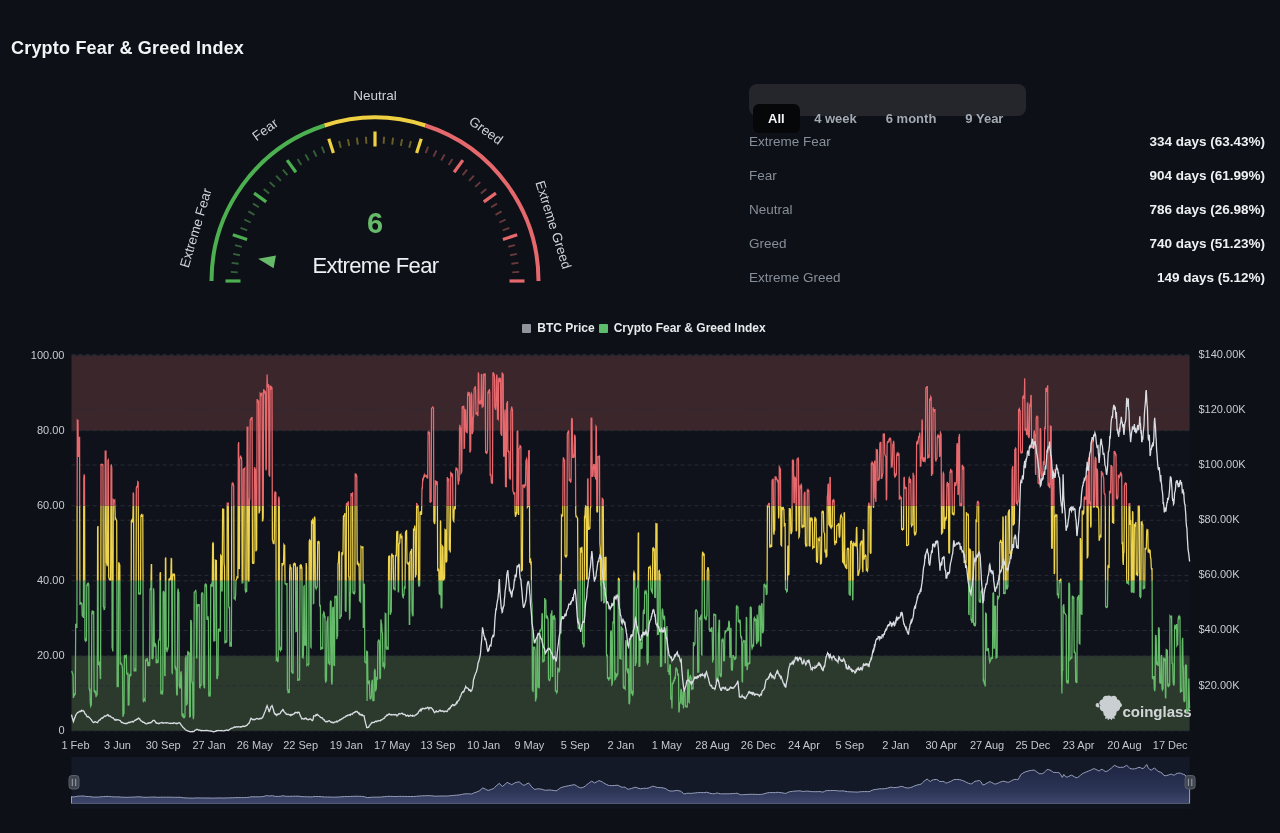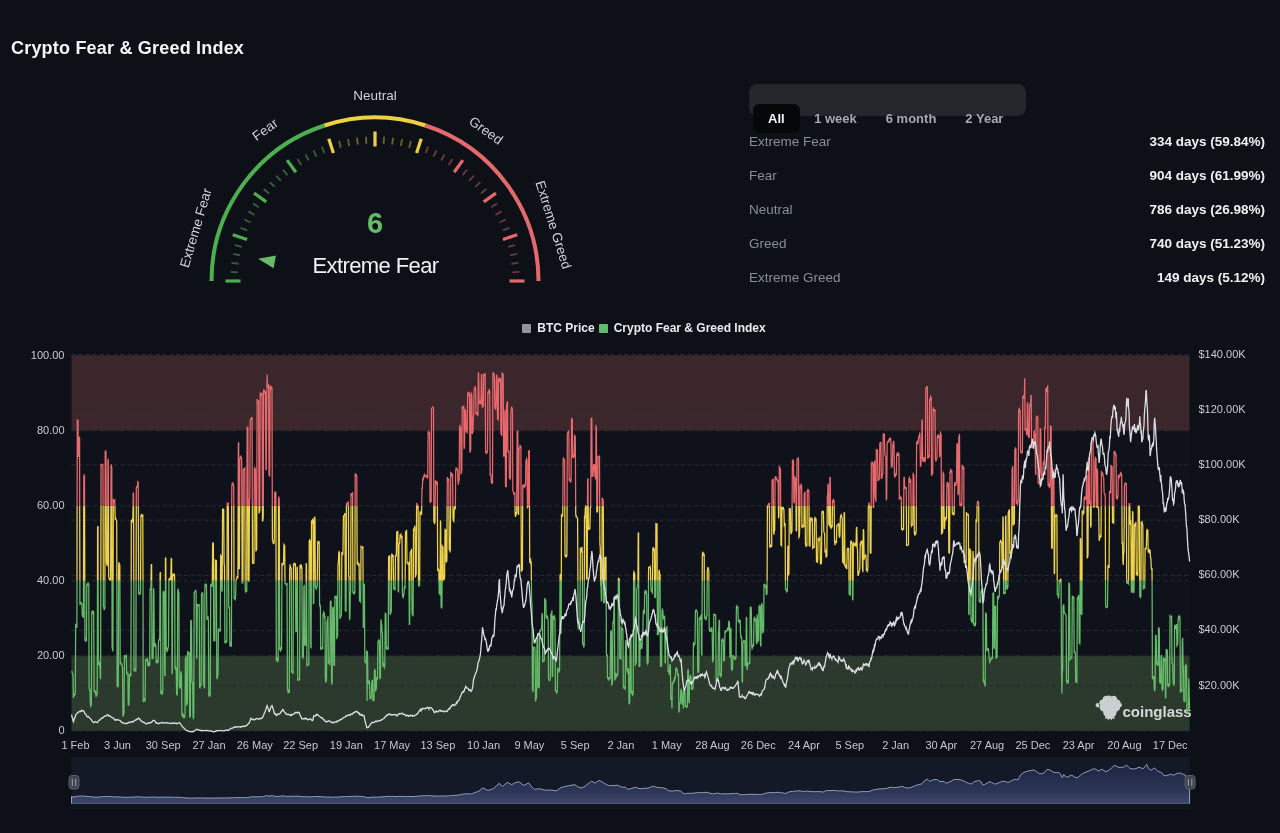--- a/index.html
+++ b/index.html
@@ -167,27 +167,27 @@
 <line x1="75.7" y1="778.8" x2="75.7" y2="786" stroke="#9aa0aa" stroke-width="1"></line>
 <rect x="1185.1" y="775.5" width="10" height="13.5" rx="3" fill="#40454f" stroke="#595f6a" stroke-width="1"></rect>
 <line x1="1188.4" y1="778.8" x2="1188.4" y2="786" stroke="#9aa0aa" stroke-width="1"></line>
 <line x1="1191.8" y1="778.8" x2="1191.8" y2="786" stroke="#9aa0aa" stroke-width="1"></line>
 </g>
 
 </svg>
 
 <div class="abs" id="tabs">
   <div class="tab sel">All</div>
-    <div class="tab">1 week</div>
+    <div class="tab">4 week</div>
     <div class="tab">6 month</div>
-    <div class="tab">2 Year</div>
+    <div class="tab">9 Year</div>
 </div>
 <div class="abs row" style="top:124px">
     <span class="l">Extreme Fear</span>
-    <span class="v">334 days (59.84%)</span>
+    <span class="v">334 days (63.43%)</span>
   </div>
 <div class="abs row" style="top:158px">
     <span class="l">Fear</span>
     <span class="v">904 days (61.99%)</span>
   </div>
 <div class="abs row" style="top:192px">
     <span class="l">Neutral</span>
     <span class="v">786 days (26.98%)</span>
   </div>
 <div class="abs row" style="top:226px">

